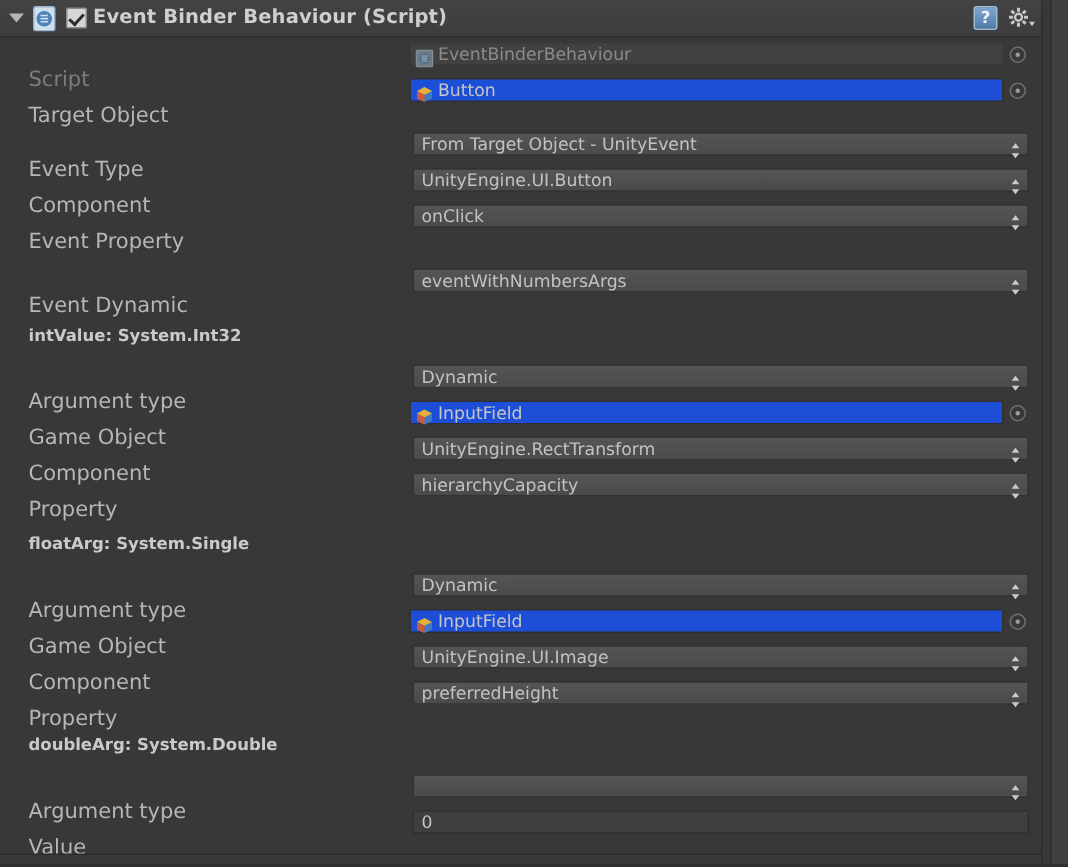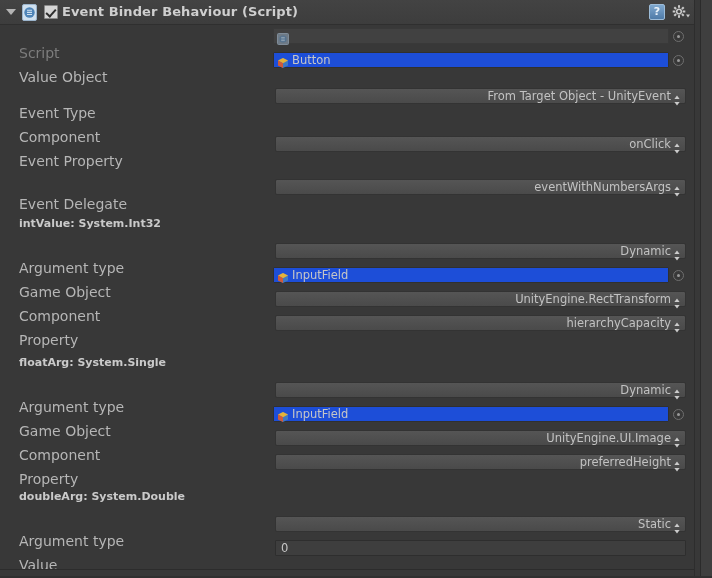--- a/index.html
+++ b/index.html
@@ -174,21 +174,20 @@
   .dropdown {
     position: absolute;
     left: 275px;
     top: 0;
     width: 411px;
     height: 16px;
     background: linear-gradient(#555555, #4a4a4a);
     border: 1px solid #333333;
     border-radius: 2px;
     box-sizing: border-box;
-    text-align: right;
   }
   .dropdown .dd-text {
     position: absolute;
     left: 5px;
     top: 0;
     font-size: 11.5px;
     color: #c2c2c2;
     line-height: 14px;
     white-space: nowrap;
     overflow: hidden;
@@ -319,26 +318,27 @@
   <div class="row" style="top:28px">
     <span class="row-label disabled">Script</span>
     <div class="objfield disabled">
       <span class="obj-icon">
         <svg width="12" height="12" viewBox="0 0 12 12">
           <rect x="0.5" y="0.5" width="11" height="11" rx="1" fill="#6e7a86" stroke="#7f8c99"></rect>
           <circle cx="6" cy="6" r="3.6" fill="#55728e"></circle>
           <path d="M4.2 4.4h3.6M4.2 6h3.6M4.2 7.6h3.6" stroke="#95a7b7" stroke-width=".9"></path>
         </svg>
       </span>
+      <span class="obj-text disabled">EventBinderBehaviour</span>
     </div>
     <span class="picker"></span>
   </div>
 
   <div class="row" style="top:52px">
-    <span class="row-label">Value Object</span>
+    <span class="row-label">Target Object</span>
     <div class="objfield">
       <span class="obj-icon">
         <svg width="12" height="12" viewBox="0 0 12 12">
           <path d="M6 1l5 2.6v5L6 11 1 8.6v-5z" fill="#3f79c2"></path>
           <path d="M6 1l5 2.6L6 6.2 1 3.6z" fill="#e4b23a"></path>
           <path d="M6 6.2v4.8L1 8.6v-5z" fill="#d05a3a"></path>
         </svg>
       </span>
       <span class="obj-text">Button</span>
     </div>
@@ -353,37 +353,46 @@
         <svg width="8" height="11" viewBox="0 0 8 11">
             <path d="M4 0.5l2.6 3.4H1.4z" fill="#cbcbcb"></path>
             <path d="M4 10.5L1.4 7.1h5.2z" fill="#cbcbcb"></path>
           </svg>
       </span>
     </div>
   </div>
 
   <div class="row" style="top:112px">
     <span class="row-label">Component</span>
+    <div class="dropdown">
+      <span class="dd-text">UnityEngine.UI.Button</span>
+      <span class="dd-arrows">
+        <svg width="8" height="11" viewBox="0 0 8 11">
+            <path d="M4 0.5l2.6 3.4H1.4z" fill="#cbcbcb"></path>
+            <path d="M4 10.5L1.4 7.1h5.2z" fill="#cbcbcb"></path>
+          </svg>
+      </span>
+    </div>
   </div>
 
   <div class="row" style="top:136px">
     <span class="row-label">Event Property</span>
     <div class="dropdown">
       <span class="dd-text">onClick</span>
       <span class="dd-arrows">
         <svg width="8" height="11" viewBox="0 0 8 11">
             <path d="M4 0.5l2.6 3.4H1.4z" fill="#cbcbcb"></path>
             <path d="M4 10.5L1.4 7.1h5.2z" fill="#cbcbcb"></path>
           </svg>
       </span>
     </div>
   </div>
 
   <div class="row" style="top:179px">
-    <span class="row-label">Event Delegate</span>
+    <span class="row-label">Event Dynamic</span>
     <div class="dropdown">
       <span class="dd-text">eventWithNumbersArgs</span>
       <span class="dd-arrows">
         <svg width="8" height="11" viewBox="0 0 8 11">
             <path d="M4 0.5l2.6 3.4H1.4z" fill="#cbcbcb"></path>
             <path d="M4 10.5L1.4 7.1h5.2z" fill="#cbcbcb"></path>
           </svg>
       </span>
     </div>
   </div>
@@ -472,21 +481,20 @@
           <span class="dd-arrows"><svg width="8" height="11" viewBox="0 0 8 11">
               <path d="M4 0.5l2.6 3.4H1.4z" fill="#cbcbcb"></path>
               <path d="M4 10.5L1.4 7.1h5.2z" fill="#cbcbcb"></path>
             </svg></span>
         </div>
       </div>
       <div class="section-head" style="top: 488px;">doubleArg: System.Double</div>
       <div class="row" style="top: 516px;">
         <span class="row-label">Argument type</span>
         <div class="dropdown">
-          <span class="dd-text">Static</span>
           <span class="dd-arrows"><svg width="8" height="11" viewBox="0 0 8 11">
               <path d="M4 0.5l2.6 3.4H1.4z" fill="#cbcbcb"></path>
               <path d="M4 10.5L1.4 7.1h5.2z" fill="#cbcbcb"></path>
             </svg></span>
         </div>
       </div>
       <div class="row" style="top: 540px;">
         <span class="row-label">Value</span>
         <div class="textfield">
           <span class="tf-text">0</span>

